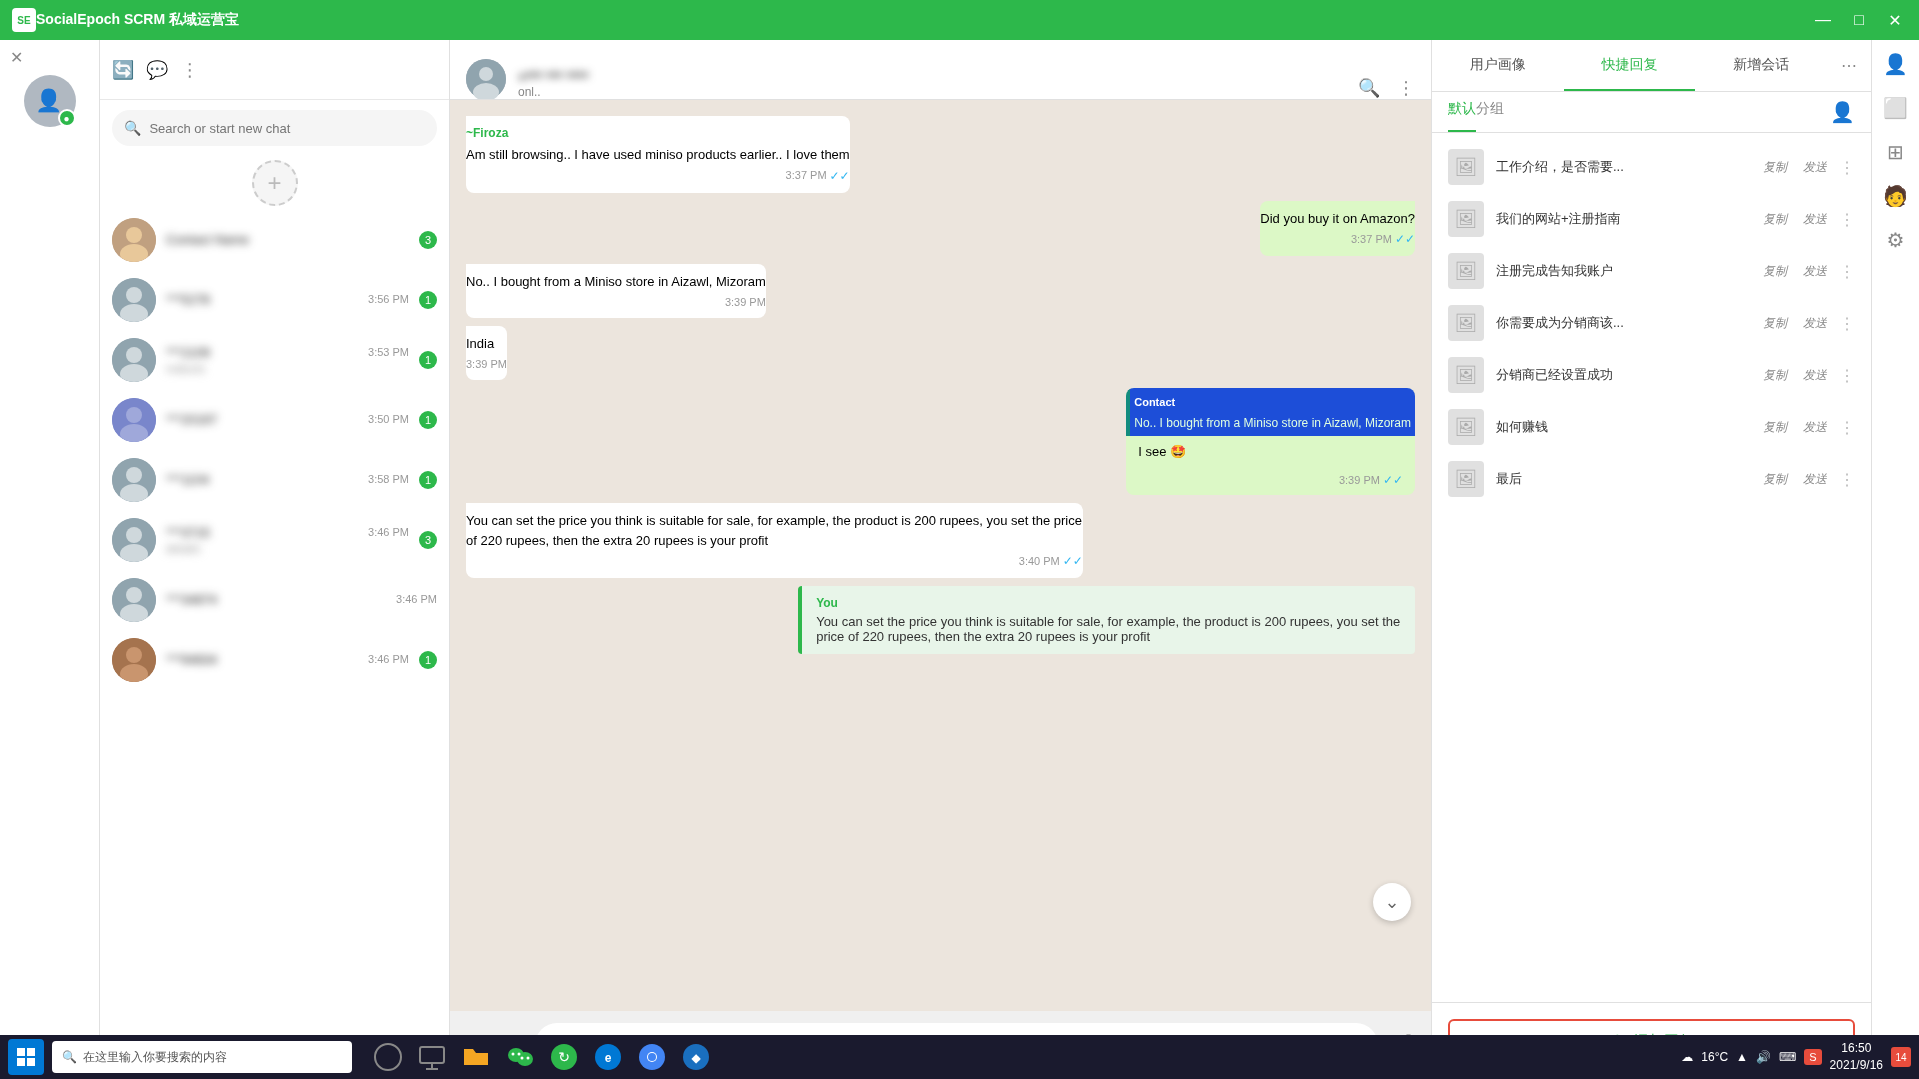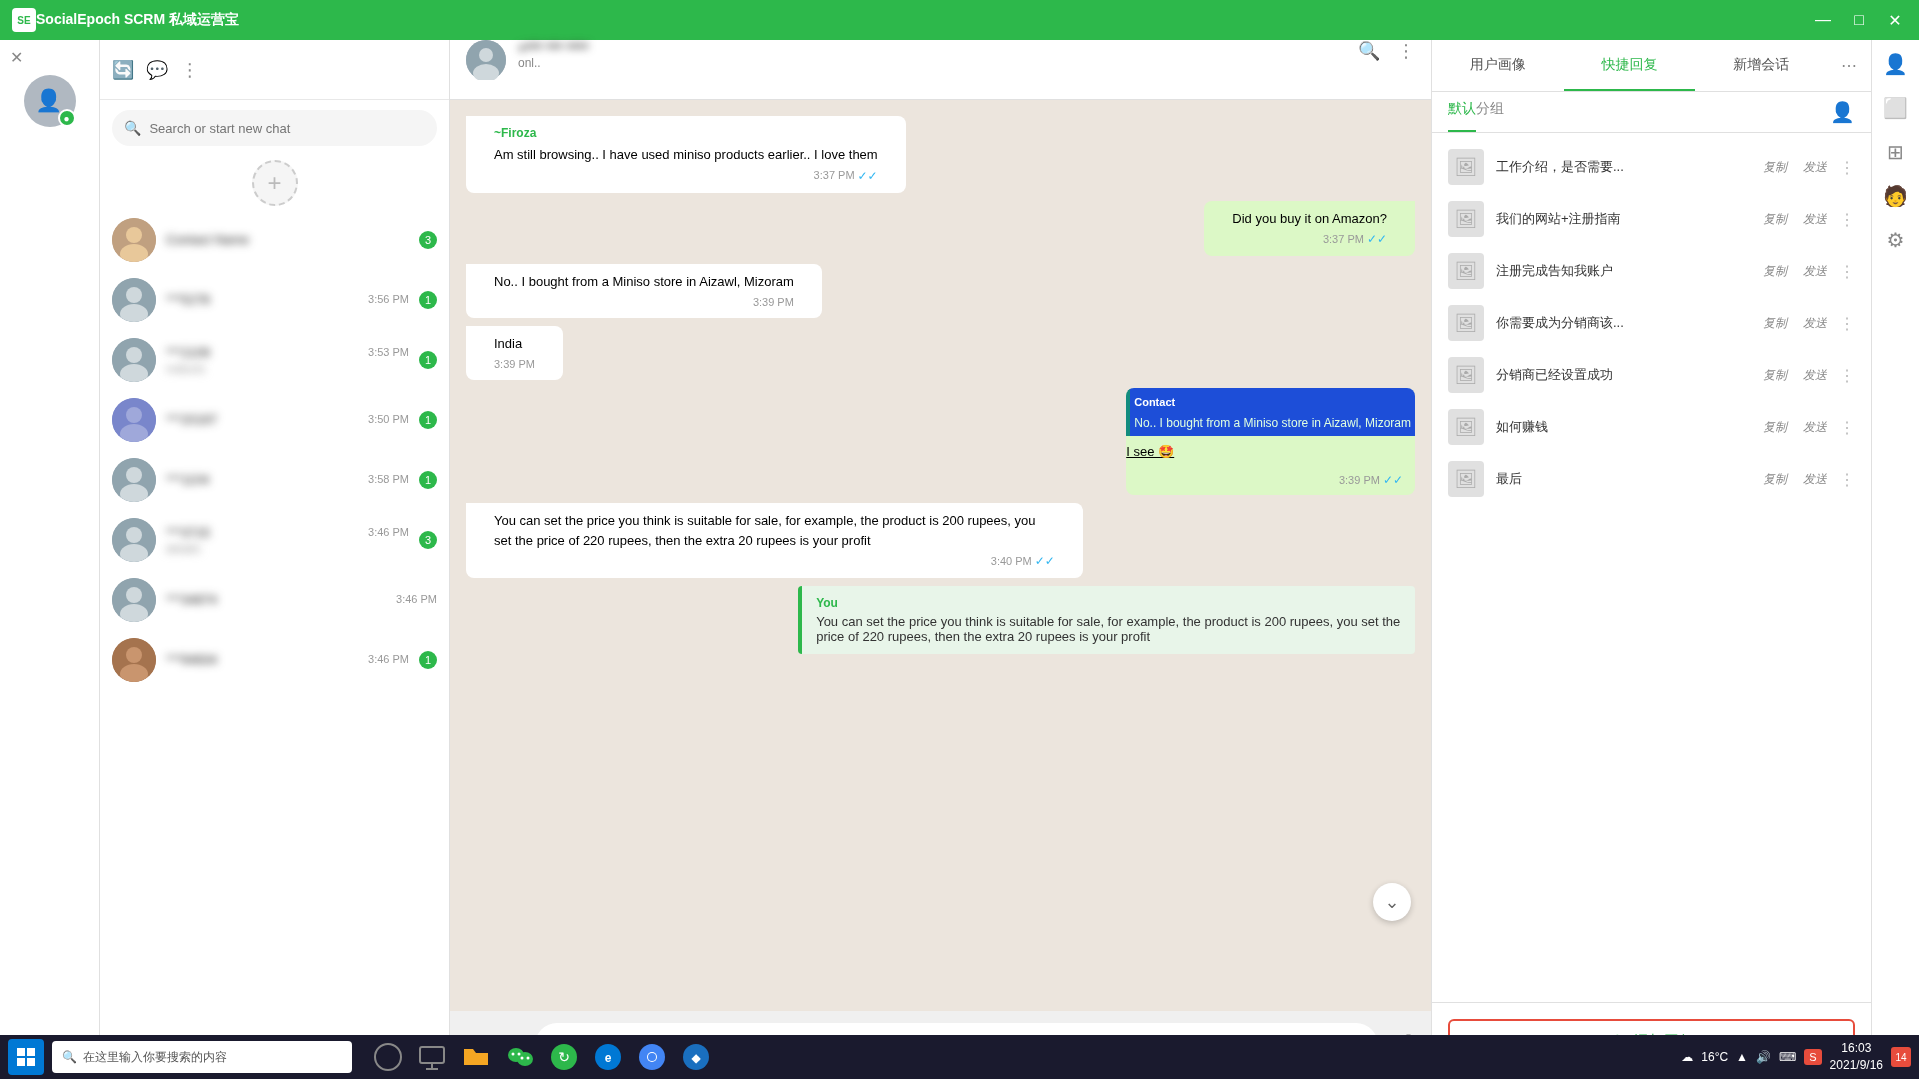--- a/index.html
+++ b/index.html
@@ -101,36 +101,36 @@
     .chat-area {
       flex: 1;
       display: flex;
       flex-direction: column;
       background: #ece5dd;
     }
     .chat-header {
       height: 60px;
       background: #fff;
       display: flex;
-      align-items: flex-start;
+      align-items: flex-end;
       padding: 0 16px;
       gap: 12px;
       border-bottom: 1px solid #e0e0e0;
     }
     .chat-header-avatar { width: 40px; height: 40px; border-radius: 50%; background: #b0b8c1; display: flex; align-items: center; justify-content: center; color: #fff; font-size: 18px; }
     .chat-header-info { flex: 1; }
     .chat-header-name { font-size: 14px; font-weight: 600; color: #333; }
     .chat-header-status { font-size: 12px; color: #888; }
     .chat-header-actions { display: flex; gap: 16px; }
     .chat-messages { flex: 1; overflow-y: auto; padding: 16px; display: flex; flex-direction: column; gap: 8px; }
 
     
     .msg-bubble {
       max-width: 65%;
-      padding: 8px 28px;
+      padding: 8px 0;
       border-radius: 8px;
       font-size: 13px;
       line-height: 1.5;
       position: relative;
     }
     .msg-received { background: #fff; align-self: flex-start; border-top-left-radius: 0; }
     .msg-sent { background: #dcf8c6; align-self: flex-end; border-top-right-radius: 0; }
     .msg-time { font-size: 11px; color: #999; text-align: right; margin-top: 2px; display: flex; align-items: center; gap: 3px; justify-content: flex-end; }
     .msg-tick { color: #34b7f1; font-size: 12px; }
     .msg-sender { font-size: 12px; color: #2db84b; font-weight: 600; margin-bottom: 3px; }
@@ -534,21 +534,21 @@
             </div>
           </div>
         </div>
 
         <div class="msg-group">
           <div class="msg-bubble msg-sent" style="padding: 0; overflow: hidden; border-radius: 8px;">
             <div style="background: #1d4ed8; padding: 6px 4px 4px; border-left: 4px solid #128c7e; border-radius: 4px 4px 0 0;">
               <div class="msg-sender" style="color: #fff; font-size: 11px;">Contact</div>
               <div style="color: #e0ffe0; font-size: 12px;">No.. I bought from a Miniso store in Aizawl, Mizoram</div>
             </div>
-            <div style="padding: 6px 0 8px; text-decoration: underline;">I see 🤩</div>
+            <div style="padding: 6px 12px 8px;">I see 🤩</div>
             <div class="msg-time" style="padding: 0 12px 6px;">
               <span>3:39 PM</span>
               <span class="msg-tick">✓✓</span>
             </div>
           </div>
         </div>
 
         <div class="msg-group">
           <div class="msg-bubble msg-received">
             <div>You can set the price you think is suitable for sale, for example, the product is 200 rupees, you set the price of 220 rupees, then the extra 20 rupees is your profit</div>
@@ -770,18 +770,18 @@
   <div class="taskbar-right">
     <div class="taskbar-sys">
       <span>☁</span>
       <span>16°C</span>
       <span>▲</span>
       <span>🔊</span>
       <span>⌨</span>
       <span style="background: #e74c3c; color: white; padding: 2px 5px; border-radius: 3px; font-size: 11px;">S</span>
     </div>
     <div class="taskbar-time">
-      <div>16:03</div>
+      <div>16:50</div>
       <div>2021/9/16</div>
     </div>
     <div class="taskbar-notif">14</div>
   </div>
 </div>
 
 </body></html>

